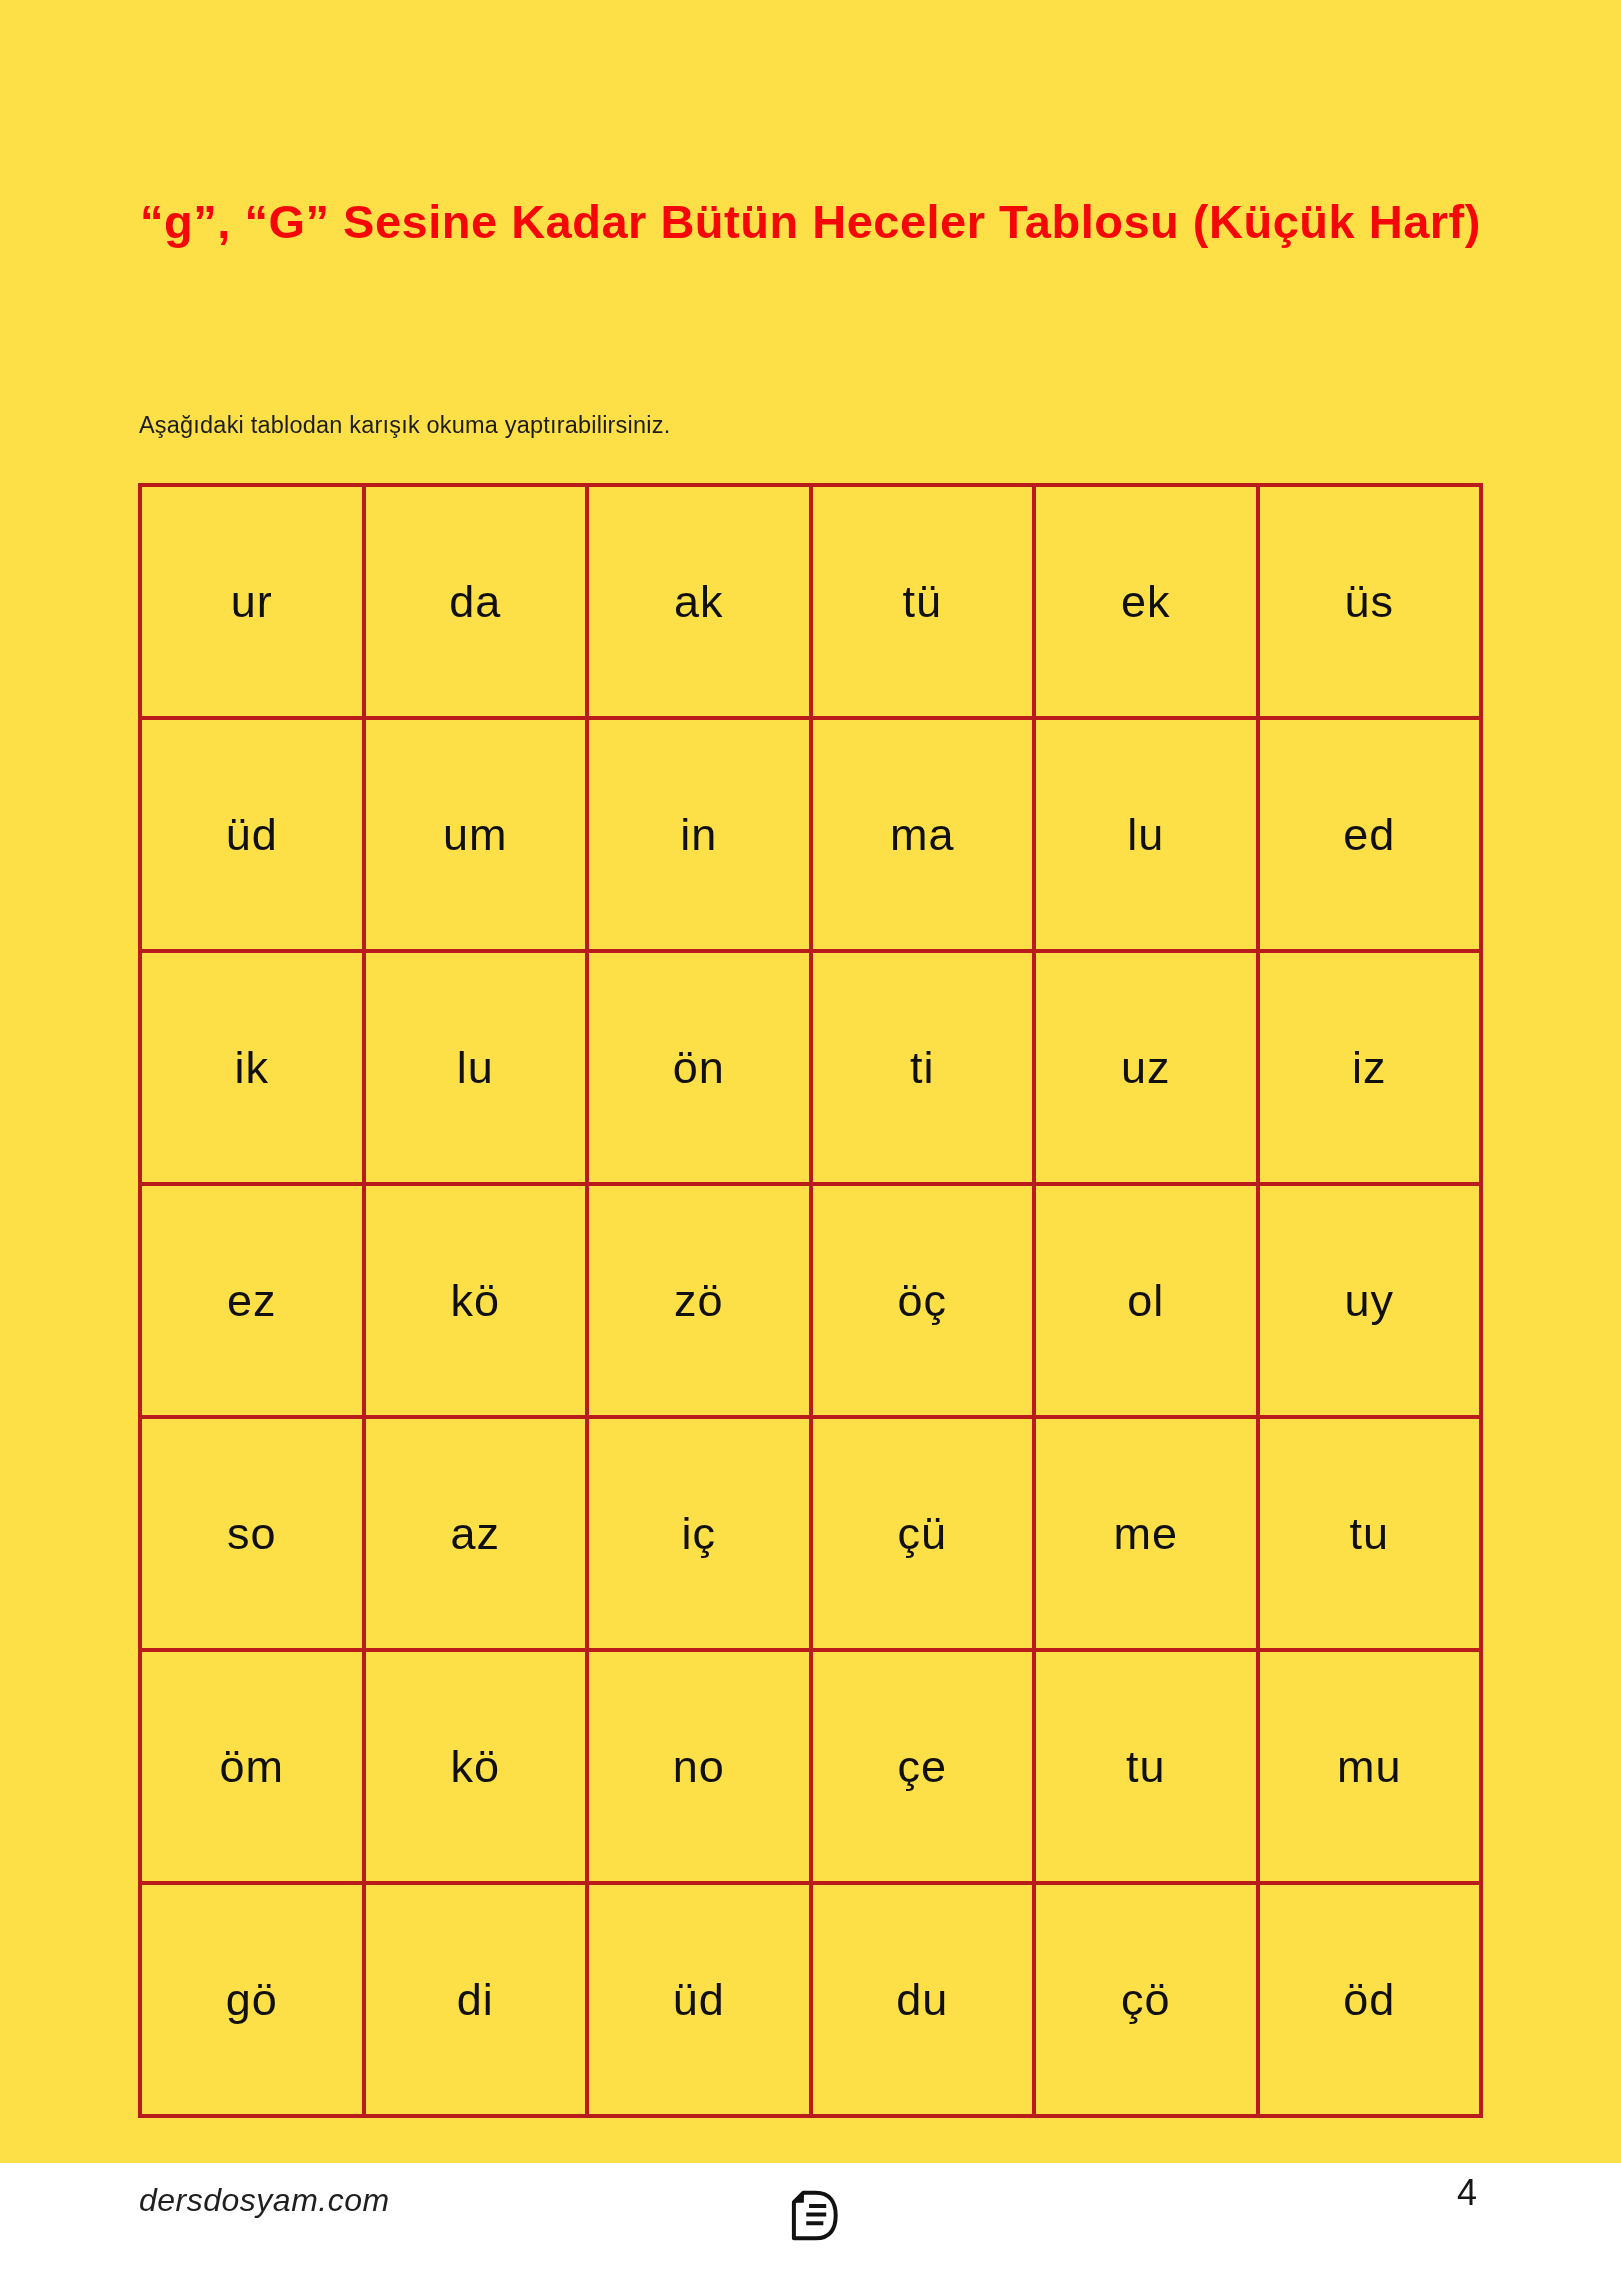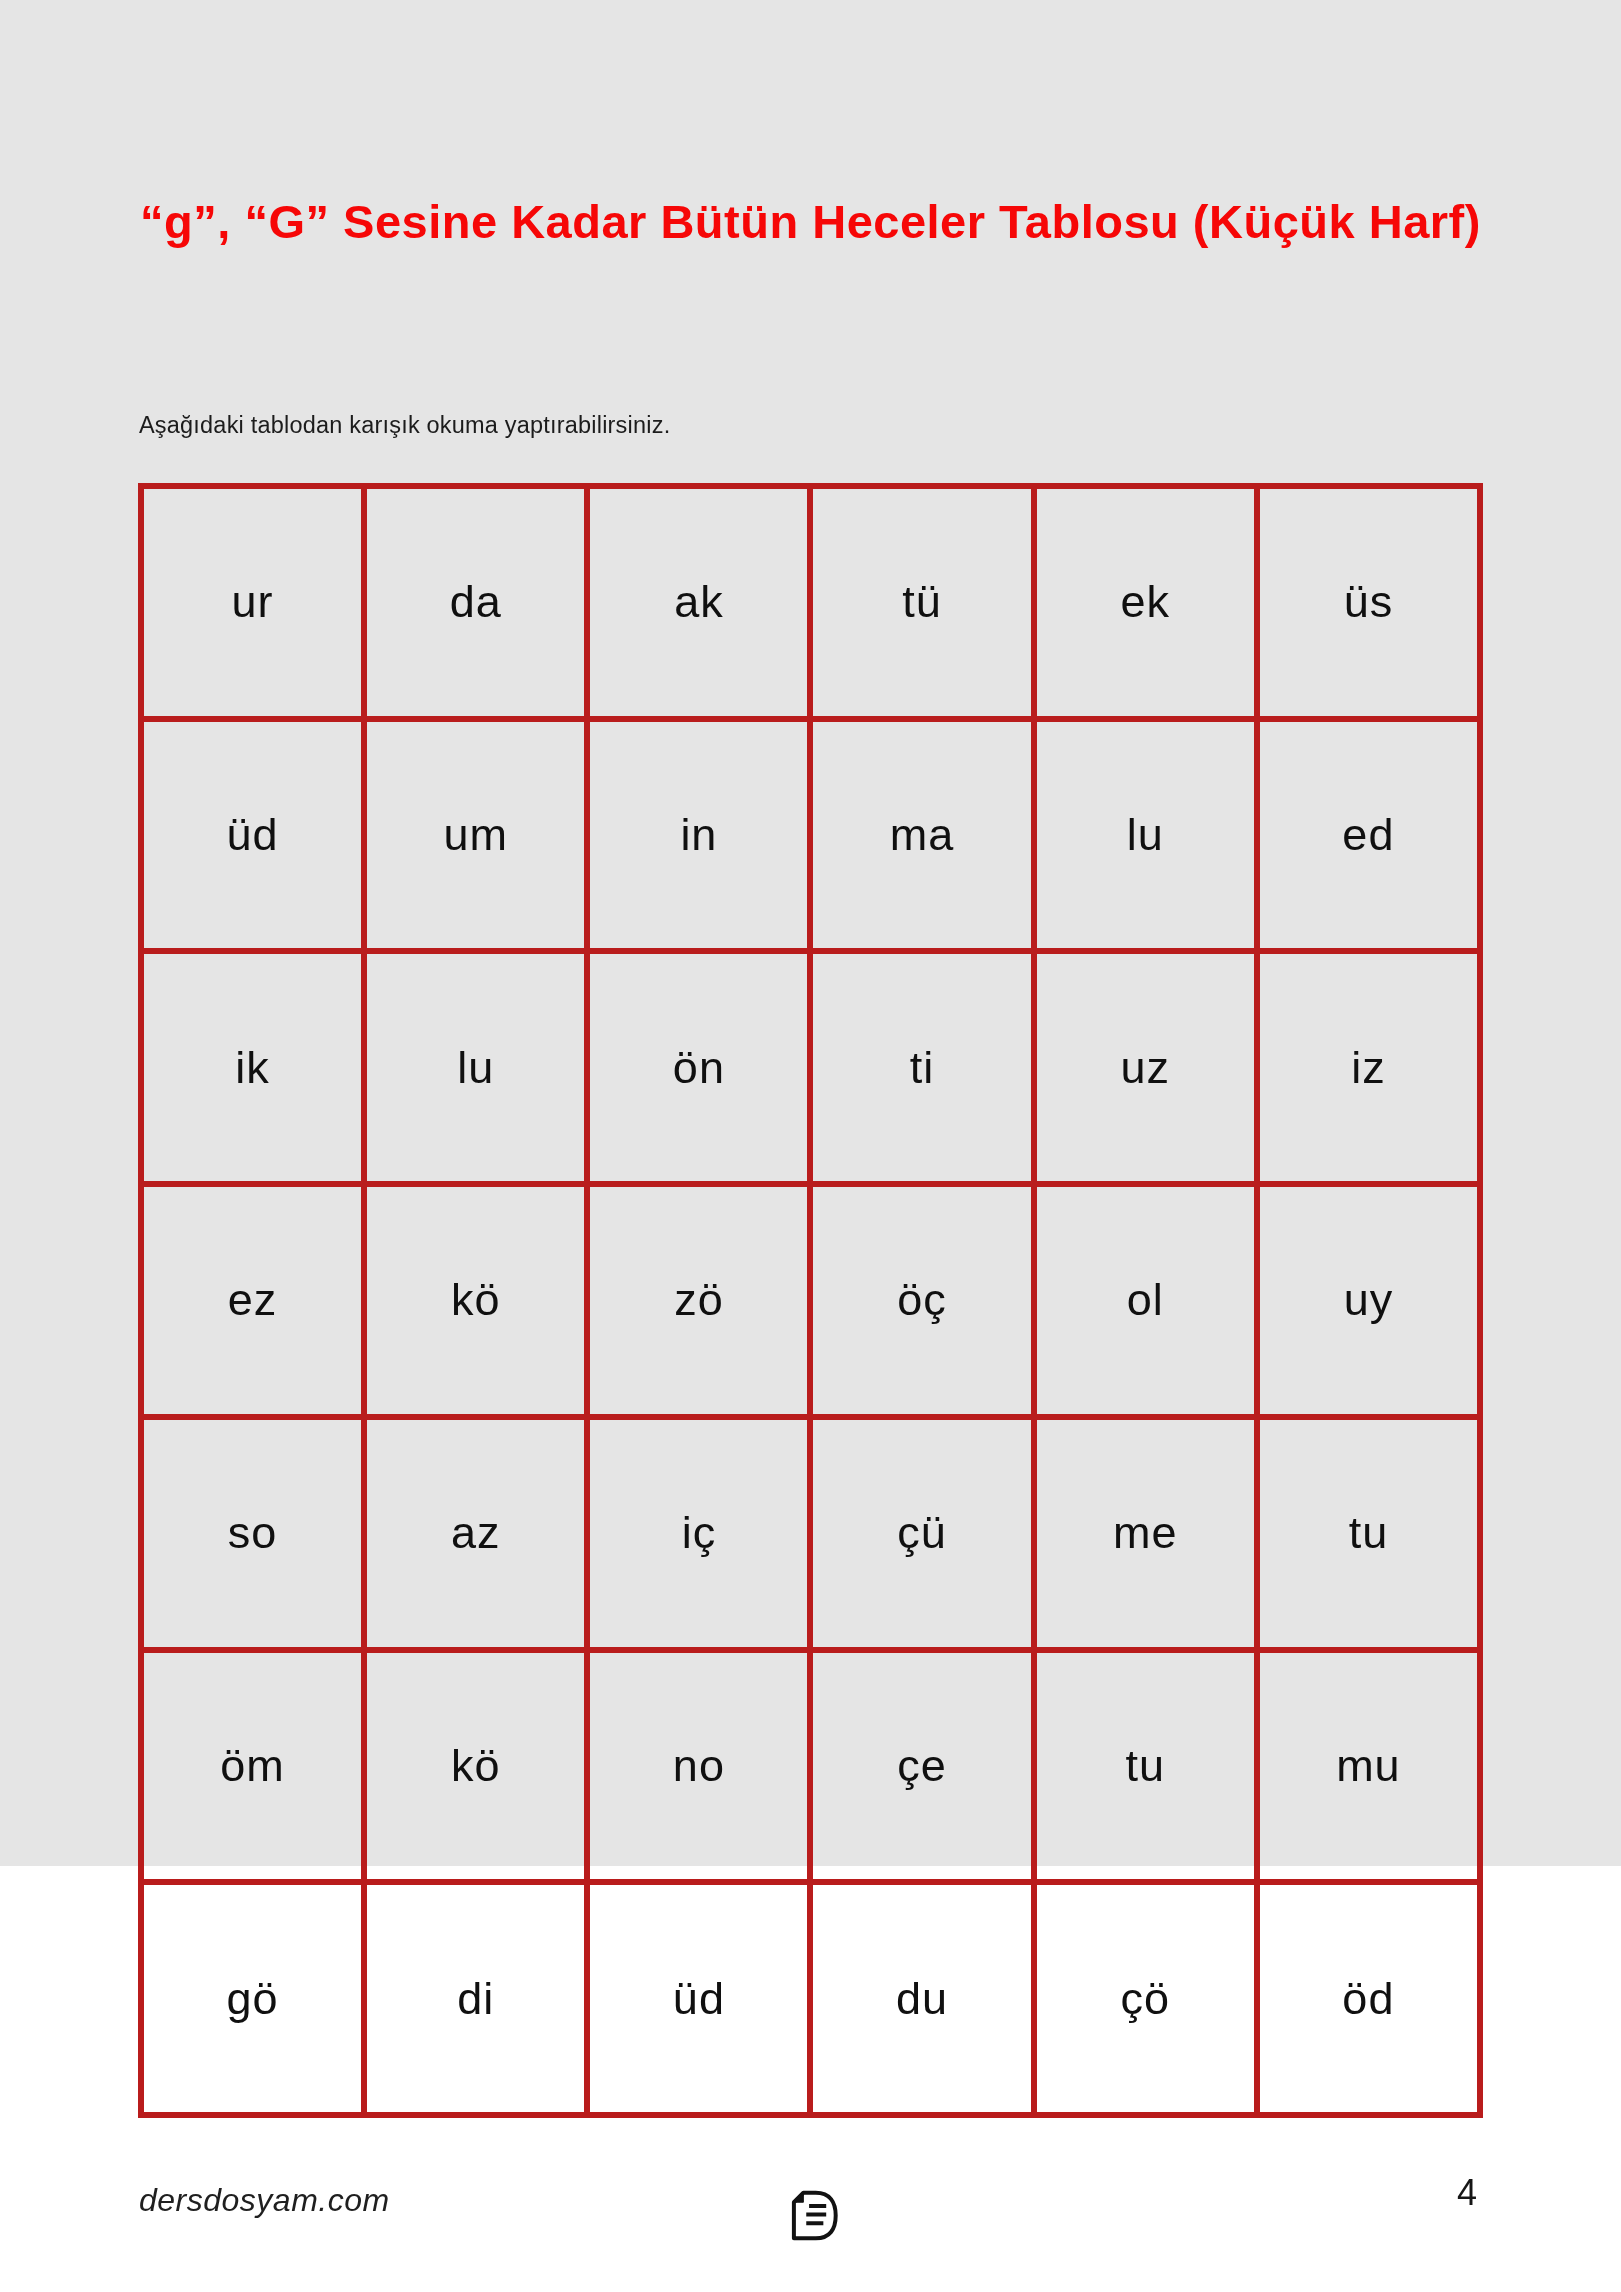--- a/index.html
+++ b/index.html
@@ -4,22 +4,22 @@
 <style>
   * { margin: 0; padding: 0; box-sizing: border-box; }
   html, body { background: #ffffff; }
   body {
     width: 1621px; height: 2293px;
     font-family: "Liberation Sans", sans-serif;
     position: relative;
   }
   .page {
     position: absolute; inset: 0;
-    width: 1621px; height: 1866px;
-    background: #e5e5e5;
+    width: 1621px; height: 2163px;
+    background: #fde047;
   }
   .title {
     position: absolute;
     top: 194px; left: 0;
     width: 100%;
     text-align: center;
     color: #f60707;
     font-size: 47px;
     font-weight: 600;
     letter-spacing: 0.5px;
@@ -35,21 +35,21 @@
   }
   table.syllables {
     position: absolute;
     top: 483px; left: 138px;
     width: 1345px; height: 1635px;
     border-collapse: collapse;
     table-layout: fixed;
     border: 2.9px solid #151515;
   }
   table.syllables td {
-    border: 6px solid #b91c1c;
+    border: 4px solid #b91c1c;
     text-align: center;
     vertical-align: middle;
     font-size: 45px;
     color: #101010;
     letter-spacing: 1px;
   }
   .footer-site {
     position: absolute;
     left: 139px; top: 2182px;
     font-size: 32px;

